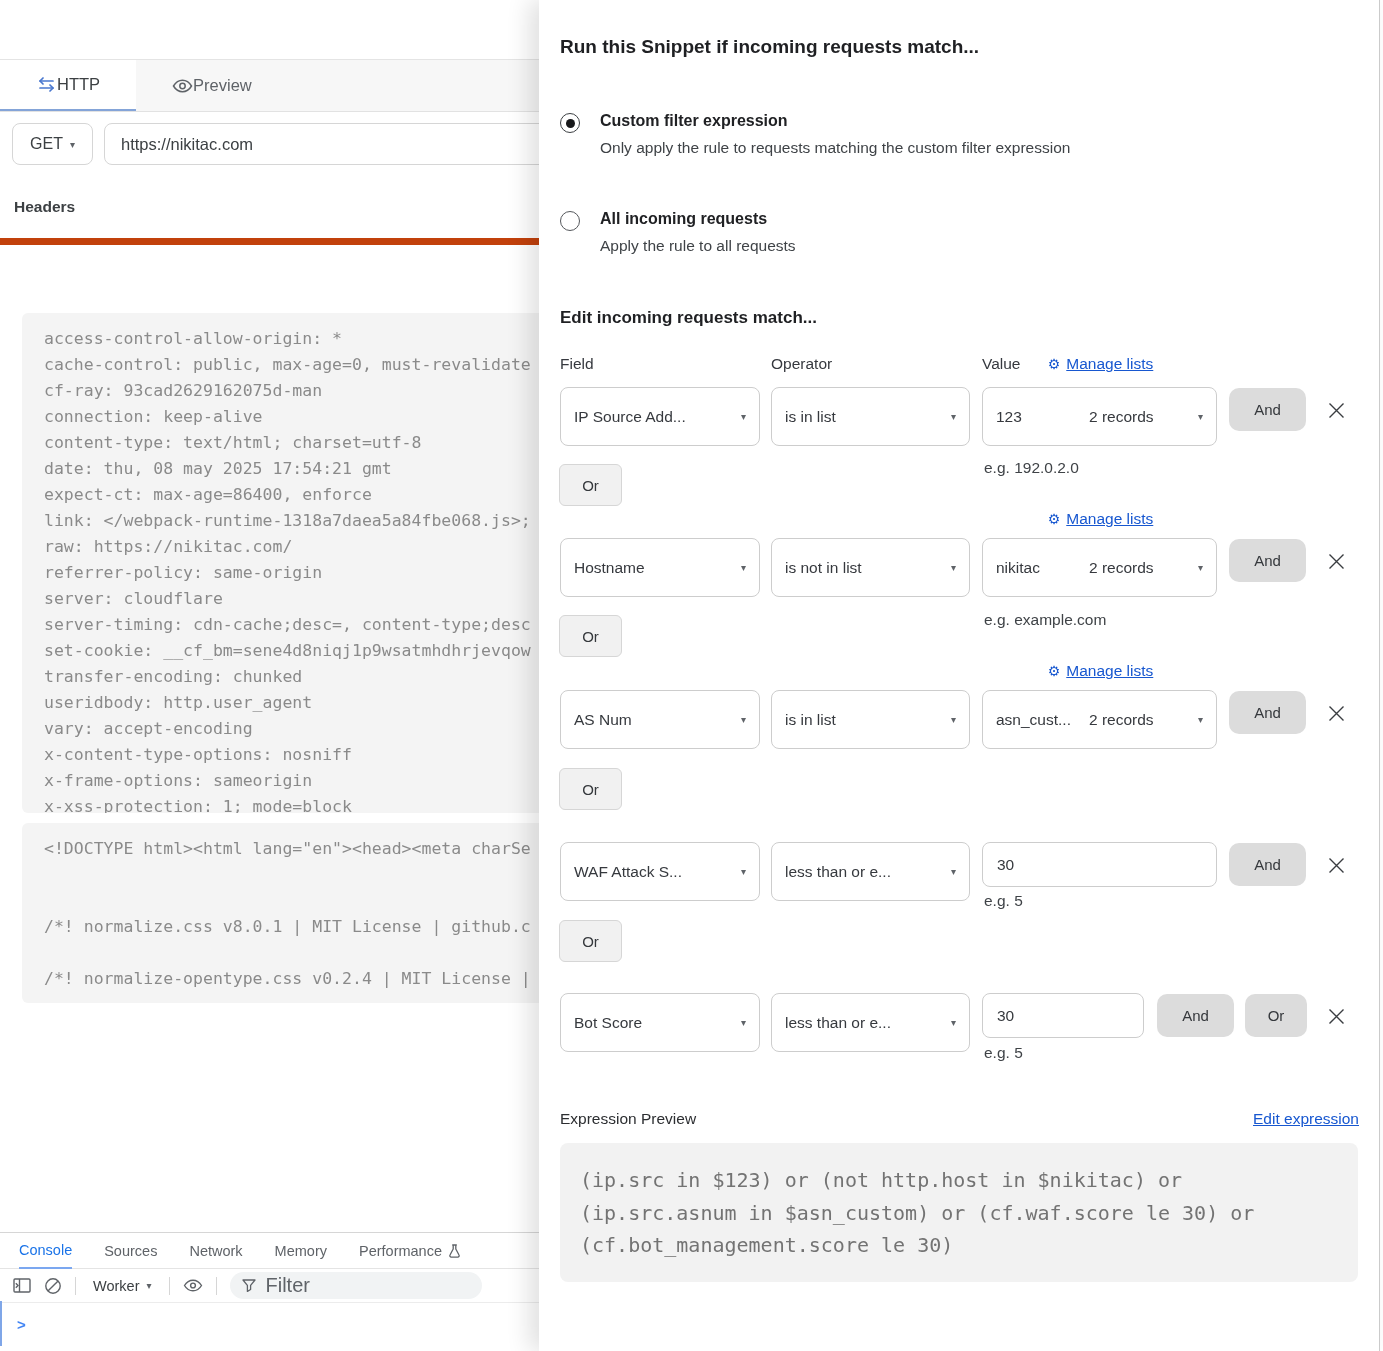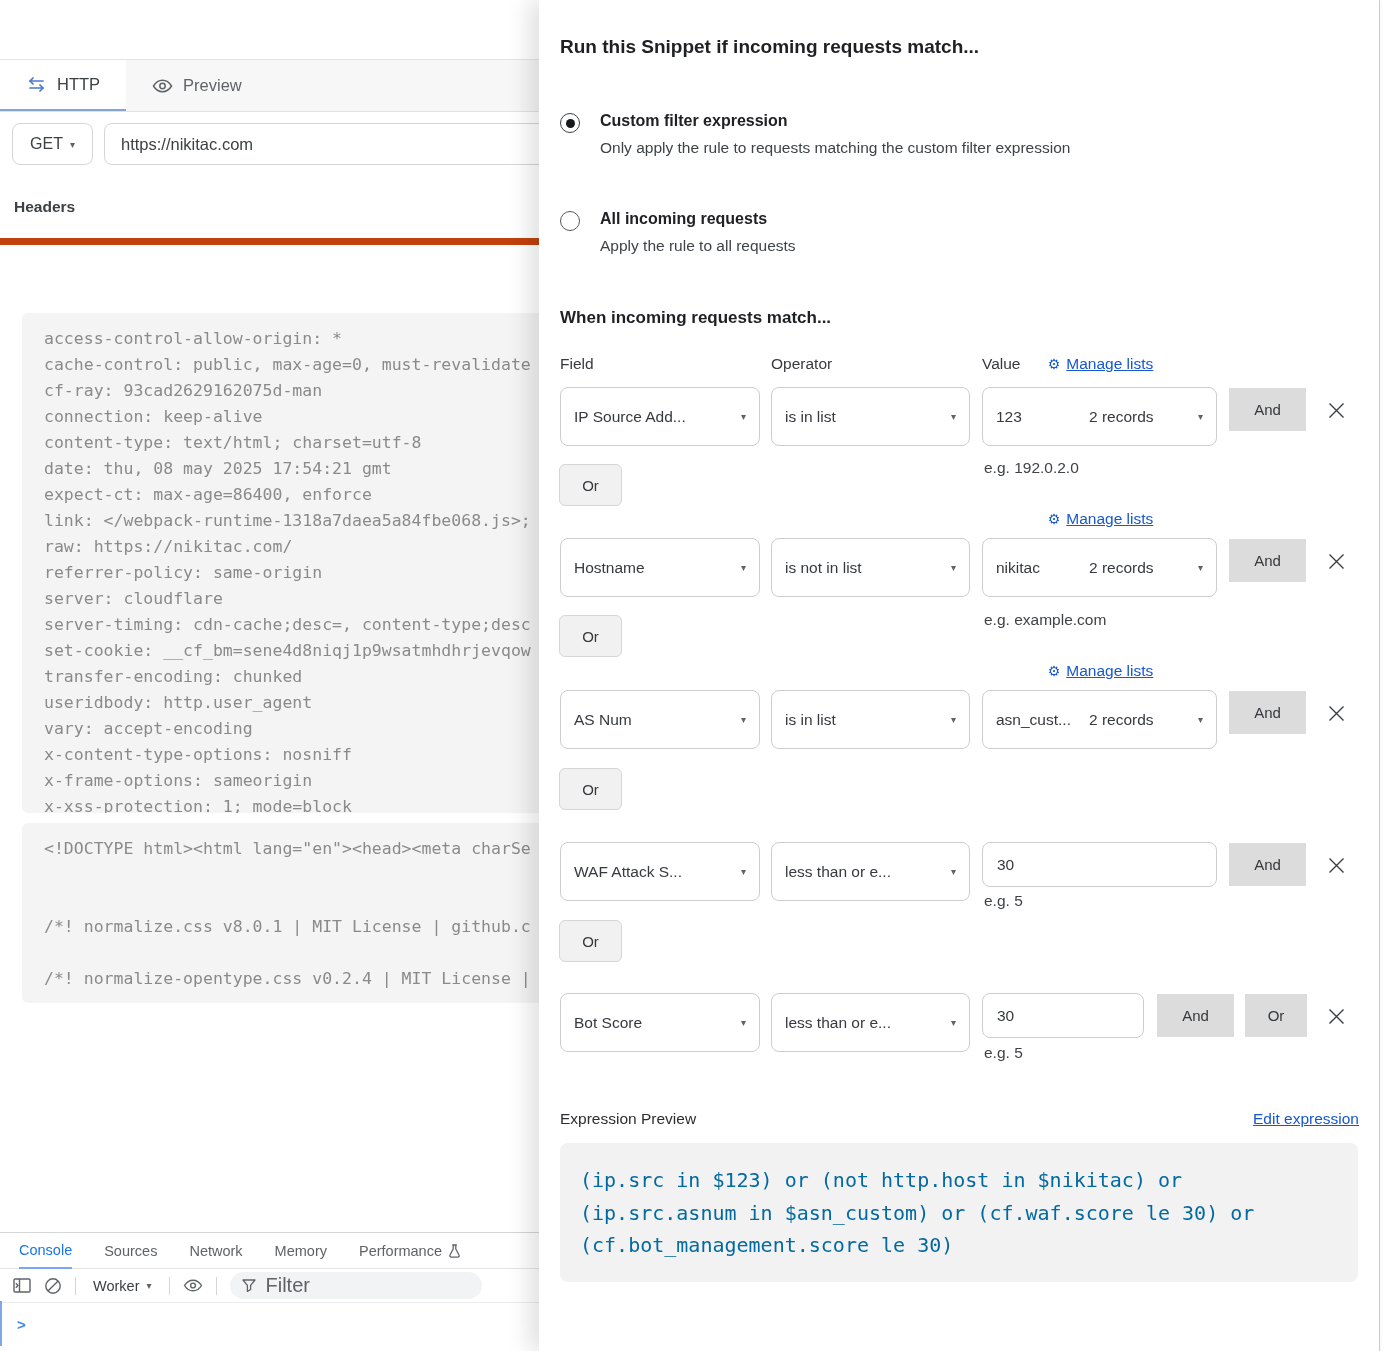--- a/index.html
+++ b/index.html
@@ -6,21 +6,21 @@
   html,body { margin:0; padding:0; }
   body {
     width:1383px; height:1351px; position:relative; overflow:hidden;
     background:#fff; font-family:"Liberation Sans", sans-serif; color:#202124;
   }
 
   
   .left-panel { position:absolute; left:0; top:0; width:540px; height:1351px; background:#fff; }
   .lp-top { position:absolute; left:0; top:0; width:540px; height:60px; background:#fff; border-bottom:1px solid #e4e4e4; }
   .lp-tabs { position:absolute; left:0; top:60px; width:540px; height:52px; background:#f7f7f7; border-bottom:1px solid #e2e2e2; display:flex; }
-  .lp-tab { display:flex; align-items:center; justify-content:center; gap:10px; height:100%; padding:0 26px; font-size:16.5px; color:#5f6368; cursor:pointer; }
+  .lp-tab { display:flex; align-items:center; justify-content:center; height:100%; padding:0 36px; font-size:16.5px; color:#5f6368; cursor:pointer; }
   .lp-tab.active { background:#fff; border-bottom:2px solid #84a4d8; color:#3c4043; }
   .lp-reqbar { position:absolute; left:0; top:113px; width:540px; height:63px; }
   .method-select { position:absolute; left:12px; top:10px; width:81px; height:42px; border:1px solid #d6d6d6; border-radius:8px; display:flex; align-items:center; justify-content:center; gap:7px; font-size:16px; color:#3c4043; background:#fff; cursor:pointer; }
   .url-input { position:absolute; left:104px; top:10px; width:450px; height:42px; border:1px solid #d6d6d6; border-radius:8px; padding:0 16px; font-family:"Liberation Sans",sans-serif; font-size:16.5px; color:#3c4043; outline:none; }
   .lp-headers-bar { position:absolute; left:0; top:176px; width:540px; height:69px; border-bottom:7px solid #c2410c; display:flex; align-items:center; padding-left:14px; font-size:15.5px; font-weight:700; color:#3c4043; }
   .status-row { position:absolute; left:26px; top:270px; display:flex; align-items:center; gap:11px; font-size:16px; color:#5f6368;margin-top:48px; }
   .status-dot { width:13px; height:13px; border-radius:50%; background:#67a87a; }
   .code-block { position:absolute; left:22px; width:535px; margin:0; background:#f4f4f4; border-radius:6px; padding:13px 22px; font-family:"DejaVu Sans Mono", monospace; font-size:16.5px; line-height:26px; color:#8a8a8a; white-space:pre; overflow:hidden; }
 
   
@@ -55,29 +55,29 @@
   .gear { color:#1757d0; font-size:14px; margin-right:6px; }
 
   .frow { position:absolute; left:0; width:841px; height:45px; }
   .sel-box { position:absolute; height:59px; border:1px solid #cdcdcd; border-radius:8px; background:#fff; display:flex; align-items:center; padding:0 13px; font-size:15.5px; color:#36393e; cursor:pointer; }
   .sel-box .caret { margin-left:auto; padding-left:8px; }
   .f-field { left:21px; width:200px; }
   .f-op { left:232px; width:199px; }
   .f-val { left:443px; width:235px; }
   .val-name { width:93px; overflow:hidden; white-space:nowrap; flex:none; }
   .val-input { position:absolute; left:443px; height:45px; border:1px solid #cdcdcd; border-radius:8px; padding:0 14px; font-family:"Liberation Sans",sans-serif; font-size:15.5px; color:#36393e; outline:none; }
-  .btn { position:absolute; top:1px; height:43px; border:none; border-radius:0; background:#dcdcdc; display:flex; align-items:center; justify-content:center; font-family:"Liberation Sans",sans-serif; font-size:15px; color:#35383c; cursor:pointer; }
+  .btn { position:absolute; top:1px; height:43px; border:none; border-radius:10px; background:#dcdcdc; display:flex; align-items:center; justify-content:center; font-family:"Liberation Sans",sans-serif; font-size:15px; color:#35383c; cursor:pointer; }
   .btn-and { left:690px; width:77px; }
   .close-x { position:absolute; left:786px; top:13px; width:22px; height:20px; display:flex; align-items:center; justify-content:center; cursor:pointer; }
   .or-btn { position:absolute; left:20px; width:63px; height:42px; background:#f1f1f1; border:1px solid #d6d6d6; border-radius:6px; display:flex; align-items:center; justify-content:center; font-size:15px; color:#35383c; cursor:pointer; }
   .hint { position:absolute; left:445px; font-size:15.5px; color:#3f4347; }
 
   .expr-label { position:absolute; left:21px; top:1110px; font-size:15.5px; color:#2c2e31; }
   .edit-link { position:absolute; right:20px; top:1110px; font-size:15.5px; color:#1757d0; text-decoration:underline; cursor:pointer; }
-  .expr-box { position:absolute; left:21px; top:1143px; width:798px; height:139px; background:#f2f2f2; border-radius:8px; margin:0; padding:21px 20px; font-family:"DejaVu Sans Mono", monospace; font-size:20px; line-height:32.5px; color:#0369a1; white-space:pre; overflow:hidden; }
+  .expr-box { position:absolute; left:21px; top:1143px; width:798px; height:139px; background:#f2f2f2; border-radius:8px; margin:0; padding:21px 20px; font-family:"DejaVu Sans Mono", monospace; font-size:20px; line-height:32.5px; color:#737373; white-space:pre; overflow:hidden; }
   svg { display:block; }
 </style>
 </head>
 <body>
 
 <div class="left-panel">
   <div class="lp-top"></div>
 
   <div class="lp-tabs">
     <div class="lp-tab active">
@@ -223,21 +223,21 @@
   <div class="option" style="top:112px;">
     <span class="radio checked">
         <span class="radio-dot"></span>
       </span>
     <div>
       <div class="opt-label">Custom filter expression</div>
       <div class="opt-desc">Only apply the rule to requests matching the custom filter expression</div>
     </div>
   </div>
 
-  <div class="match-heading">When incoming requests match...</div>
+  <div class="match-heading">Edit incoming requests match...</div>
 
   <span class="col-label" style="left:21px;">Field</span>
   <span class="col-label" style="left:232px;">Operator</span>
   <span class="col-label" style="left:443px;">Value</span>
 
   <div class="manage-row" style="top:355px;">
     <span class="gear">⚙</span><span class="manage-link">Manage lists</span>
   </div>
 
   <div class="frow" style="top:387px;">

